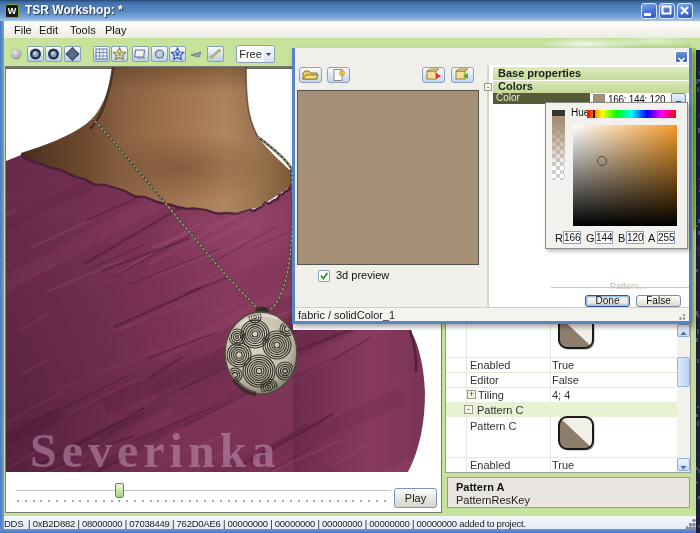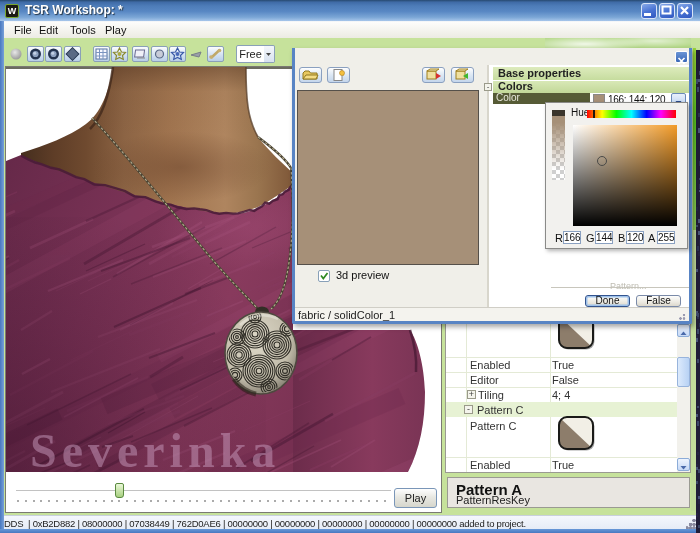--- a/index.html
+++ b/index.html
@@ -547,21 +547,21 @@
 <div class="abs" style="left:677px;top:324px;width:13px;height:148px;background:#f2f1ec"></div>
 <div class="abs" style="left:677px;top:324px;width:13px;height:13px;border:1px solid #8cacd8;border-radius:2px;background:linear-gradient(#eef4fe,#c6d9f6)"><svg width="11" height="11">
         <path d="M2.5 7l3-3.5 3 3.5z" fill="#4a6aaa"></path>
       </svg></div>
 <div class="abs" style="left:677px;top:357px;width:13px;height:30px;border:1px solid #98b4dc;border-radius:2px;background:linear-gradient(90deg,#dceafc,#b8d2f4)"></div>
 <div class="abs" style="left:677px;top:458px;width:13px;height:13px;border:1px solid #8cacd8;border-radius:2px;background:linear-gradient(#eef4fe,#c6d9f6)"><svg width="11" height="11">
         <path d="M2.5 4l3 3.5 3-3.5z" fill="#4a6aaa"></path>
       </svg></div>
 
 <div class="abs" id="patternA">
- <div class="abs" style="left:8px;top:3px;font-size:15px;font-weight:bold;color:#111">Pattern A</div>
+ <div class="abs" style="left:8px;top:3px;font-size:11px;font-weight:bold;color:#111">Pattern A</div>
  <div class="abs" style="left:8px;top:16px;font-size:11px;color:#222">PatternResKey</div>
 </div>
 
 <div class="abs" id="statusbar">
       <span style="position:absolute;left:4px;top:2px">DDS&nbsp; | 0xB2D882 | 08000000 | 07038449 | 762D0AE6 | 00000000 | 00000000 | 00000000 | 00000000 | 00000000 added to project.</span>
     </div>
 <div class="abs" style="left:686px;top:519px;width:10px;height:10px;background:
 radial-gradient(circle 1.5px at 8px 1.5px,#8a8aa0 1.5px,transparent 2px),
 radial-gradient(circle 1.5px at 8px 5.5px,#8a8aa0 1.5px,transparent 2px),
 radial-gradient(circle 1.5px at 8px 9px,#8a8aa0 1.5px,transparent 2px),

